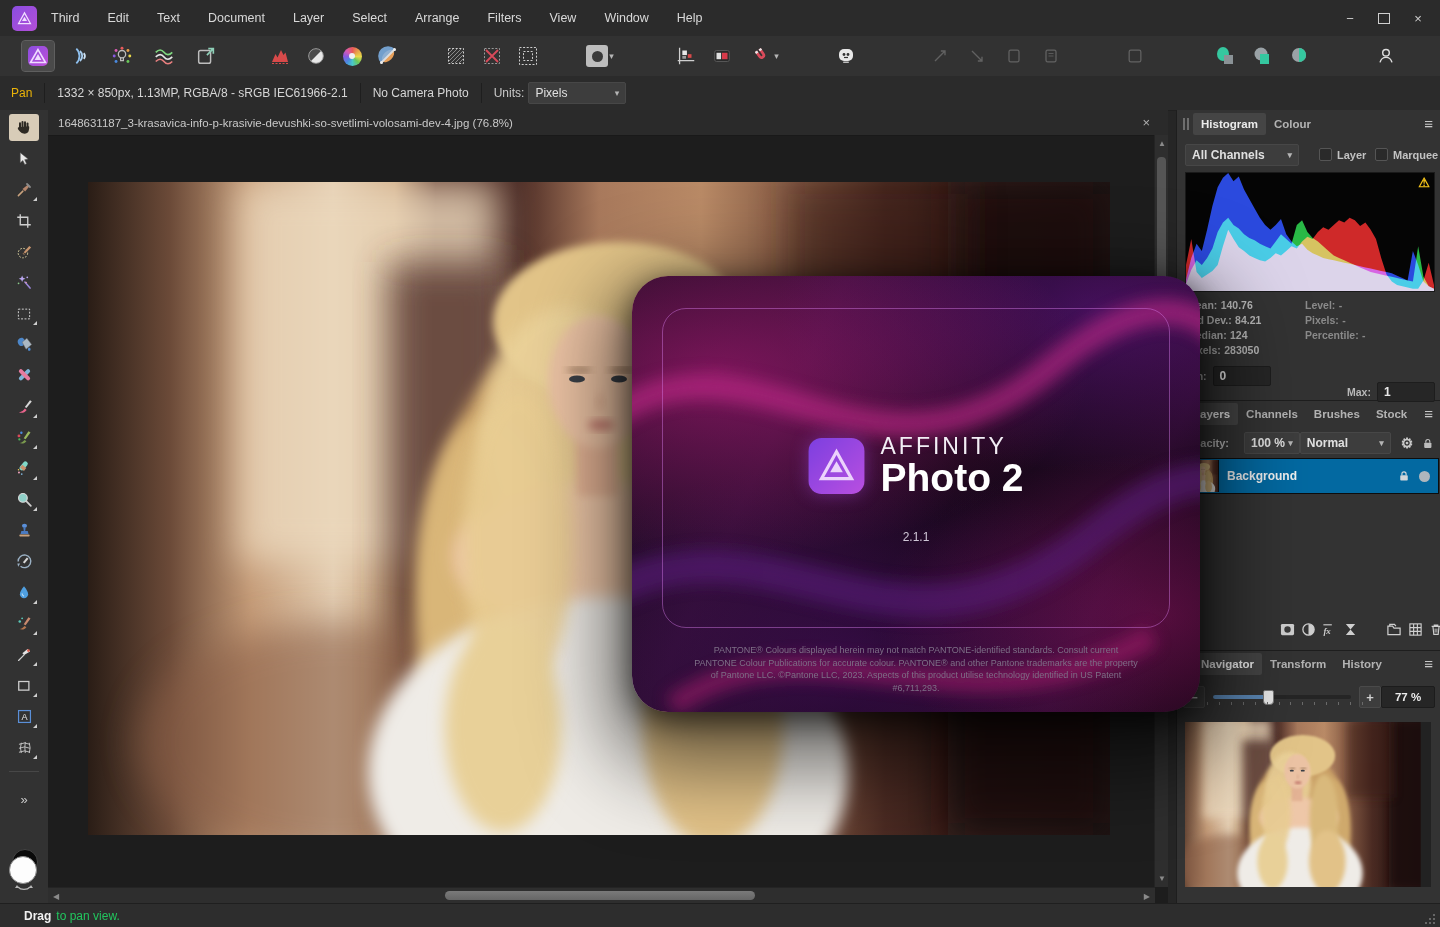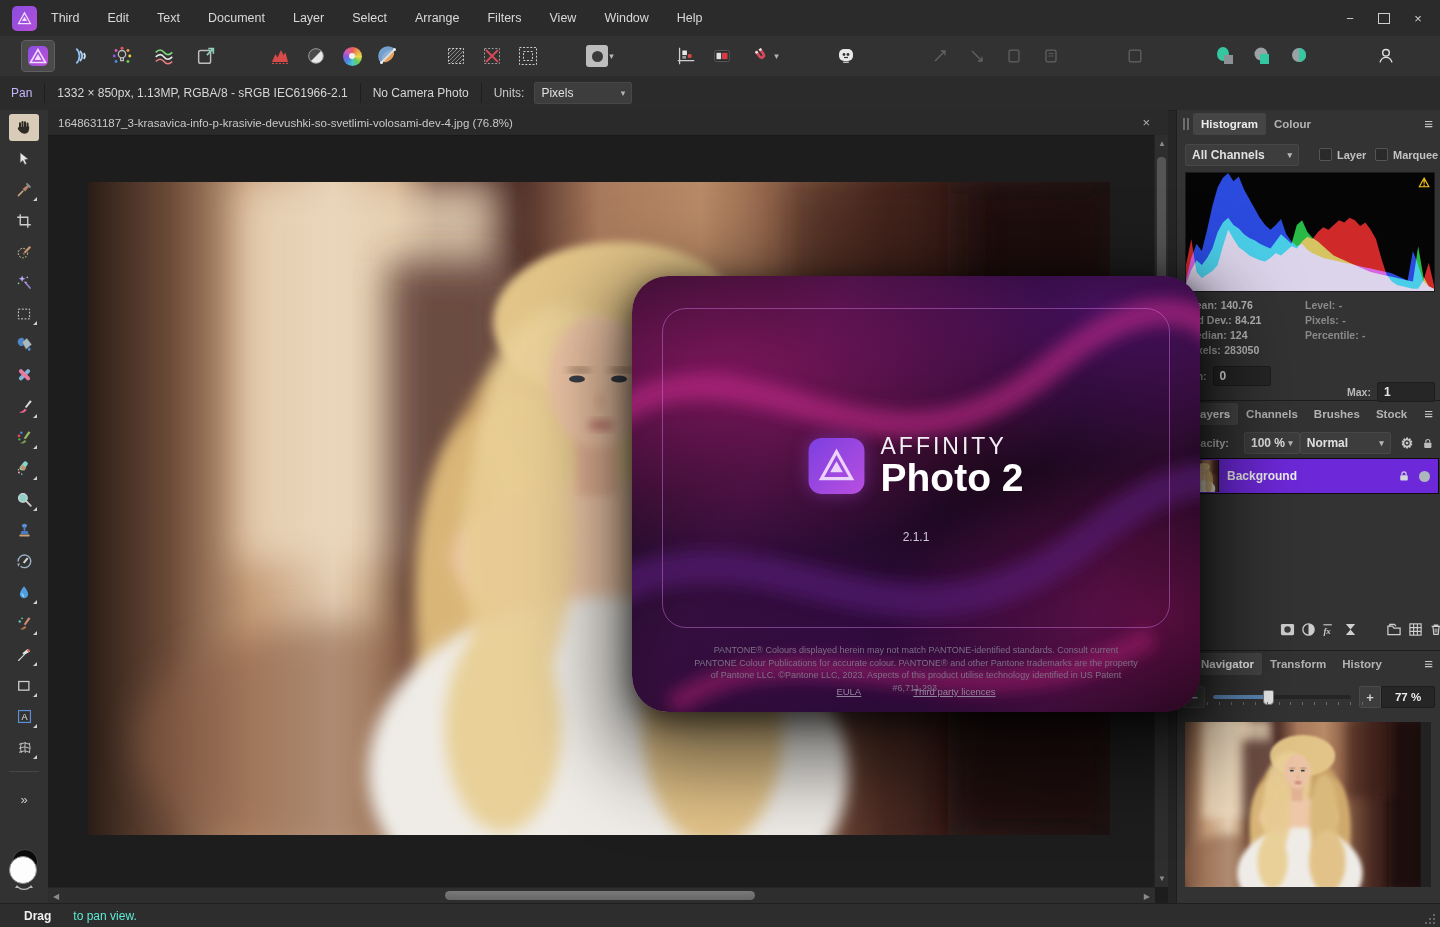--- a/index.html
+++ b/index.html
@@ -61,21 +61,21 @@
   .ptab.active{background:#454545;color:#ececec;}
   .hamb{position:absolute;right:8px;top:5px;color:#c8c8c8;font-size:15px;}
   .cb{width:11px;height:11px;background:#2a2a2a;border:1px solid #555;border-radius:2px;}
   .inbox{background:#262626;border:1px solid #1d1d1d;border-radius:2px;height:18px;display:flex;align-items:center;padding:0 6px;color:#e8e8e8;}
   .statlbl{color:#b9b9b9;font-size:10.5px;}
   .statdim{color:#8a8a8a;font-size:10.5px;}
   #histGraph{position:absolute;left:8px;top:62px;width:248px;height:118px;background:#050505;border:1px solid #1a1a1a;}
   #histSvg{position:absolute;left:0;top:0;width:100%;height:100%;}
   #histSvg polygon{mix-blend-mode:screen;fill-opacity:.92;}
   #histWarn{position:absolute;right:4px;top:2px;color:#f2c21a;font-size:13px;}
-  #layerRow{position:absolute;left:2px;top:58px;width:258px;height:34px;background:#6d28d9;border:1px solid #0d0d0d;
+  #layerRow{position:absolute;left:2px;top:58px;width:258px;height:34px;background:#0369a1;border:1px solid #0d0d0d;
             display:flex;align-items:center;}
   .checker{background:conic-gradient(#bbb 0 25%,#888 0 50%,#bbb 0 75%,#888 0) 0 0/10px 10px;}
   #lthumb{width:38px;height:32px;position:relative;overflow:hidden;flex:none;border-right:1px solid #0d0d0d;}
   #layerName{margin-left:8px;color:#f0f0f0;font-size:12px;}
   #layerIcons{margin-left:auto;margin-right:8px;display:flex;align-items:center;gap:10px;}
   .visdot{width:11px;height:11px;border-radius:50%;background:#aeb6bd;}
   .lrIcons{position:absolute;top:222px;left:0;width:264px;display:flex;align-items:center;}
   .lico{width:20px;display:flex;justify-content:center;}
   
   #zoomrow{position:absolute;left:6px;top:32px;right:6px;height:30px;display:flex;align-items:center;}
@@ -86,21 +86,21 @@
   #zthumb{position:absolute;left:36%;top:-5px;width:9px;height:13px;background:#e8e8e8;border-radius:2px 2px 4px 4px;border:1px solid #777;}
   #zticks{position:absolute;left:30px;right:78px;top:52px;height:4px;display:flex;justify-content:space-between;}
   #zticks i{width:1px;height:3px;background:#6a6a6a;}
   #zval{width:52px;height:20px;background:#262626;border:1px solid #1c1c1c;border-radius:2px;color:#ececec;
         display:flex;align-items:center;justify-content:center;font-size:11.5px;flex:none;}
   #navprev{position:absolute;left:8px;top:72px;width:246px;height:165px;background:#222;}
   
   #statusbar{position:absolute;left:0;top:903px;width:1440px;height:24px;background:#2d2d2d;border-top:1px solid #1f1f1f;
              display:flex;align-items:center;}
   #statusbar b{color:#f0f0f0;margin-left:24px;font-weight:bold;}
-  #statusbar span{color:#5eead4;margin-left:22px;}
+  #statusbar span{color:#22c55e;margin-left:5px;}
   #grip{position:absolute;right:4px;bottom:3px;}
   
   #splash{position:absolute;left:632px;top:276px;width:568px;height:436px;border-radius:36px;
           background:
             radial-gradient(600px 300px at 15% 22%, rgba(205,30,135,.50), transparent 62%),
             radial-gradient(520px 260px at 82% 8%,  rgba(115,25,160,.48), transparent 62%),
             radial-gradient(430px 250px at 92% 78%, rgba(195,25,125,.34), transparent 65%),
             radial-gradient(520px 320px at 38% 88%, rgba(75,15,100,.55), transparent 62%),
             linear-gradient(115deg,#1a0b20 0%,#2c0e30 28%,#150718 55%,#270a27 80%,#120514 100%);
           box-shadow:0 30px 80px 25px rgba(0,0,0,.55), 0 8px 30px rgba(0,0,0,.65);
@@ -394,28 +394,28 @@
 
     <div class="tbtn" style="margin-left:auto;margin-right:38px">
       <svg width="22" height="22" viewBox="0 0 24 24" fill="none">
           <circle cx="12" cy="8.5" r="3.6" stroke="#dcdcdc" stroke-width="1.6"></circle>
           <path d="M5.5 19c1-4 4-5.5 6.5-5.5s5.5 1.5 6.5 5.5" stroke="#dcdcdc" stroke-width="1.6"></path>
         </svg>
     </div>
   </div>
 
   <div id="contextbar">
-    <span style="margin-left:11px;color:#c4b5fd">Pan</span>
+    <span style="margin-left:11px;color:#eab308">Pan</span>
     <div class="ctxsep"></div>
     <span>1332 × 850px, 1.13MP, RGBA/8 - sRGB IEC61966-2.1</span>
     <div class="ctxsep"></div>
     <span>No Camera Photo</span>
     <div class="ctxsep"></div>
     <span style="color:#c9c9c9">Units:</span>
-    <div class="select" style="width:84px;margin-left:10px">
+    <div class="select" style="width:84px;margin-left:4px">
       <span>Pixels</span>
       <span class="chev">▾</span>
     </div>
   </div>
 
   <div id="rail">
     <div class="tool active">
       <svg width="20" height="20" viewBox="0 0 24 24" fill="#2e2a24">
           <rect x="6" y="5" width="2.4" height="8" rx="1.2"></rect>
           <rect x="9" y="3.5" width="2.4" height="9" rx="1.2"></rect>
@@ -803,19 +803,15 @@
             <path d="M12 9l-4 7h8z" fill="#ecd2fc"></path>
           </svg>
       </div>
       <div>
         <div id="brand">AFFINITY</div>
         <div id="product">Photo 2</div>
       </div>
     </div>
     <div id="version">2.1.1</div>
     <div id="notice">PANTONE® Colours displayed herein may not match PANTONE-identified standards. Consult current PANTONE Colour Publications for accurate colour. PANTONE® and other Pantone trademarks are the property of Pantone LLC. ©Pantone LLC, 2023. Aspects of this product utilise technology identified in US Patent #6,711,293.</div>
-    <div id="slinks">
-      <a href="#">EULA</a>
-      <a href="#">Third party licences</a>
-    </div>
   </div>
 
 </div>
 
 </body></html>

